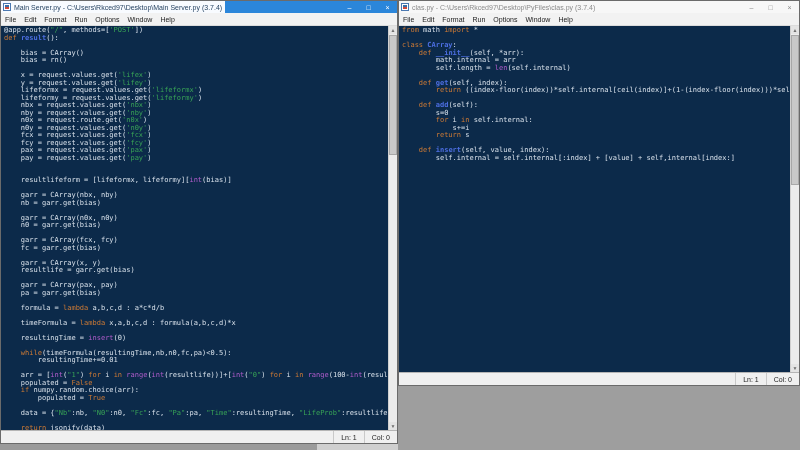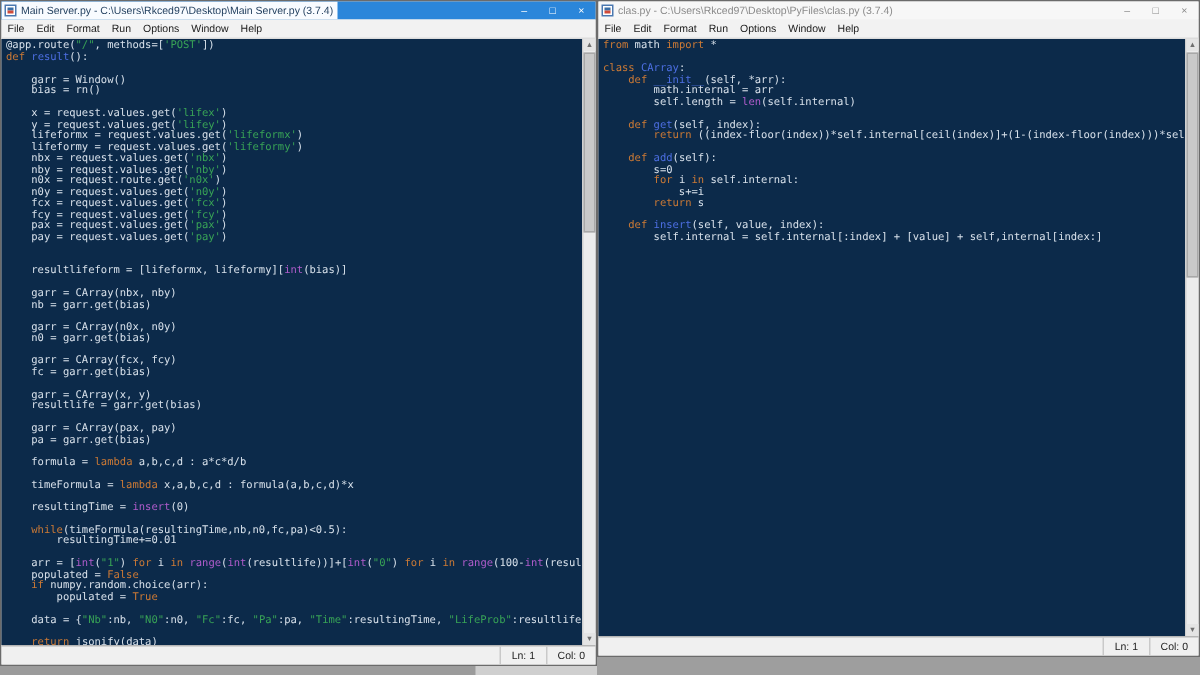--- a/index.html
+++ b/index.html
@@ -1,21 +1,21 @@
 <!DOCTYPE html>
 <html style="--titlebar-active: #2b86da; --titlebar-inactive: #f7f7f7; --title-text-active: #1e3c5c; --title-text-inactive: #8b8b8b; --editor-bg: #0c2a4a; --code-normal: #d7e0ea; --code-keyword: #cd7a35; --code-builtin: #b05ccb; --code-string: #38a356; --code-definition: #4d6fe3;"><head>
 <meta charset="utf-8">
 <style>
   html,body{margin:0;padding:0;}
   body{width:800px;height:450px;overflow:hidden;background:#9e9e9e;position:relative;
        font-family:"Liberation Sans",sans-serif;}
   .window{position:absolute;display:flex;flex-direction:column;background:#f0f0f0;
           border:1px solid #6b6b6b;box-sizing:border-box;}
   #left-window{left:0;top:0;width:398px;height:444px;}
-  #right-window{left:398px;top:0;width:402px;height:438px;}
+  #right-window{left:398px;top:0;width:402px;height:386px;}
 
   .titlebar{height:12px;display:flex;align-items:center;flex:0 0 auto;font-size:7px;
             white-space:nowrap;overflow:hidden;}
   .titlebar.active{background:var(--titlebar-active);}
   .titlebar.inactive{background:var(--titlebar-inactive);color:var(--title-text-inactive);}
   .title-pill{display:flex;align-items:center;background:#f8fbff;height:12px;padding:0 3px 0 2px;
               color:var(--title-text-active);}
   .titlebar.inactive .title-pill{background:transparent;color:var(--title-text-inactive);}
   .app-icon{width:8px;height:8px;margin-right:3px;position:relative;flex:0 0 auto;
             background:#fff;border:1px solid #4b78b0;box-sizing:border-box;}
@@ -33,21 +33,21 @@
 
   .editor-wrap{flex:1 1 auto;display:flex;min-height:0;}
   .editor{flex:1 1 auto;background:var(--editor-bg);overflow:hidden;
           font-family:"DejaVu Sans Mono","Liberation Mono",monospace;
           font-size:7px;line-height:7.5px;padding:1px 0 0 3px;}
   .cl{white-space:pre;height:7.5px;}
   .n{color:var(--code-normal);}
   .k{color:var(--code-keyword);}
   .b{color:var(--code-builtin);}
   .s{color:var(--code-string);}
-  .d{color:var(--code-definition);}
+  .d{color:var(--code-definition);font-weight:bold;}
 
   .scrollbar{flex:0 0 8px;background:#ececec;border-left:1px solid #d0d0d0;position:relative;}
   .sb-arrow{position:absolute;left:0;width:8px;height:8px;background:#e4e4e4;color:#6f6f6f;
             font-size:5px;line-height:8px;text-align:center;}
   .sb-arrow.up{top:0;}
   .sb-arrow.down{bottom:0;}
   .sb-thumb{position:absolute;left:0px;width:8px;background:#c9c9c9;border:1px solid #a8a8a8;
             box-sizing:border-box;}
 
   .statusbar{height:12px;background:#f0f0f0;border-top:1px solid #b5b5b5;display:flex;
@@ -79,21 +79,21 @@
       <span class="menu-item">Run</span>
       <span class="menu-item">Options</span>
       <span class="menu-item">Window</span>
       <span class="menu-item">Help</span>
     </div>
   <div class="editor-wrap">
     <div class="editor">
         <div class="cl"><span class="n">@app.route(</span><span class="s">"/"</span><span class="n">, methods=[</span><span class="s">'POST'</span><span class="n">])</span></div>
         <div class="cl"><span class="k">def</span><span class="n"> </span><span class="d">result</span><span class="n">():</span></div>
         <div class="cl">&nbsp;</div>
-        <div class="cl"><span class="n">    garr = Window()</span></div>
+        <div class="cl"><span class="n">    bias = CArray()</span></div>
         <div class="cl"><span class="n">    bias = rn()</span></div>
         <div class="cl">&nbsp;</div>
         <div class="cl"><span class="n">    x = request.values.get(</span><span class="s">'lifex'</span><span class="n">)</span></div>
         <div class="cl"><span class="n">    y = request.values.get(</span><span class="s">'lifey'</span><span class="n">)</span></div>
         <div class="cl"><span class="n">    lifeformx = request.values.get(</span><span class="s">'lifeformx'</span><span class="n">)</span></div>
         <div class="cl"><span class="n">    lifeformy = request.values.get(</span><span class="s">'lifeformy'</span><span class="n">)</span></div>
         <div class="cl"><span class="n">    nbx = request.values.get(</span><span class="s">'nbx'</span><span class="n">)</span></div>
         <div class="cl"><span class="n">    nby = request.values.get(</span><span class="s">'nby'</span><span class="n">)</span></div>
         <div class="cl"><span class="n">    n0x = request.route.get(</span><span class="s">'n0x'</span><span class="n">)</span></div>
         <div class="cl"><span class="n">    n0y = request.values.get(</span><span class="s">'n0y'</span><span class="n">)</span></div>

